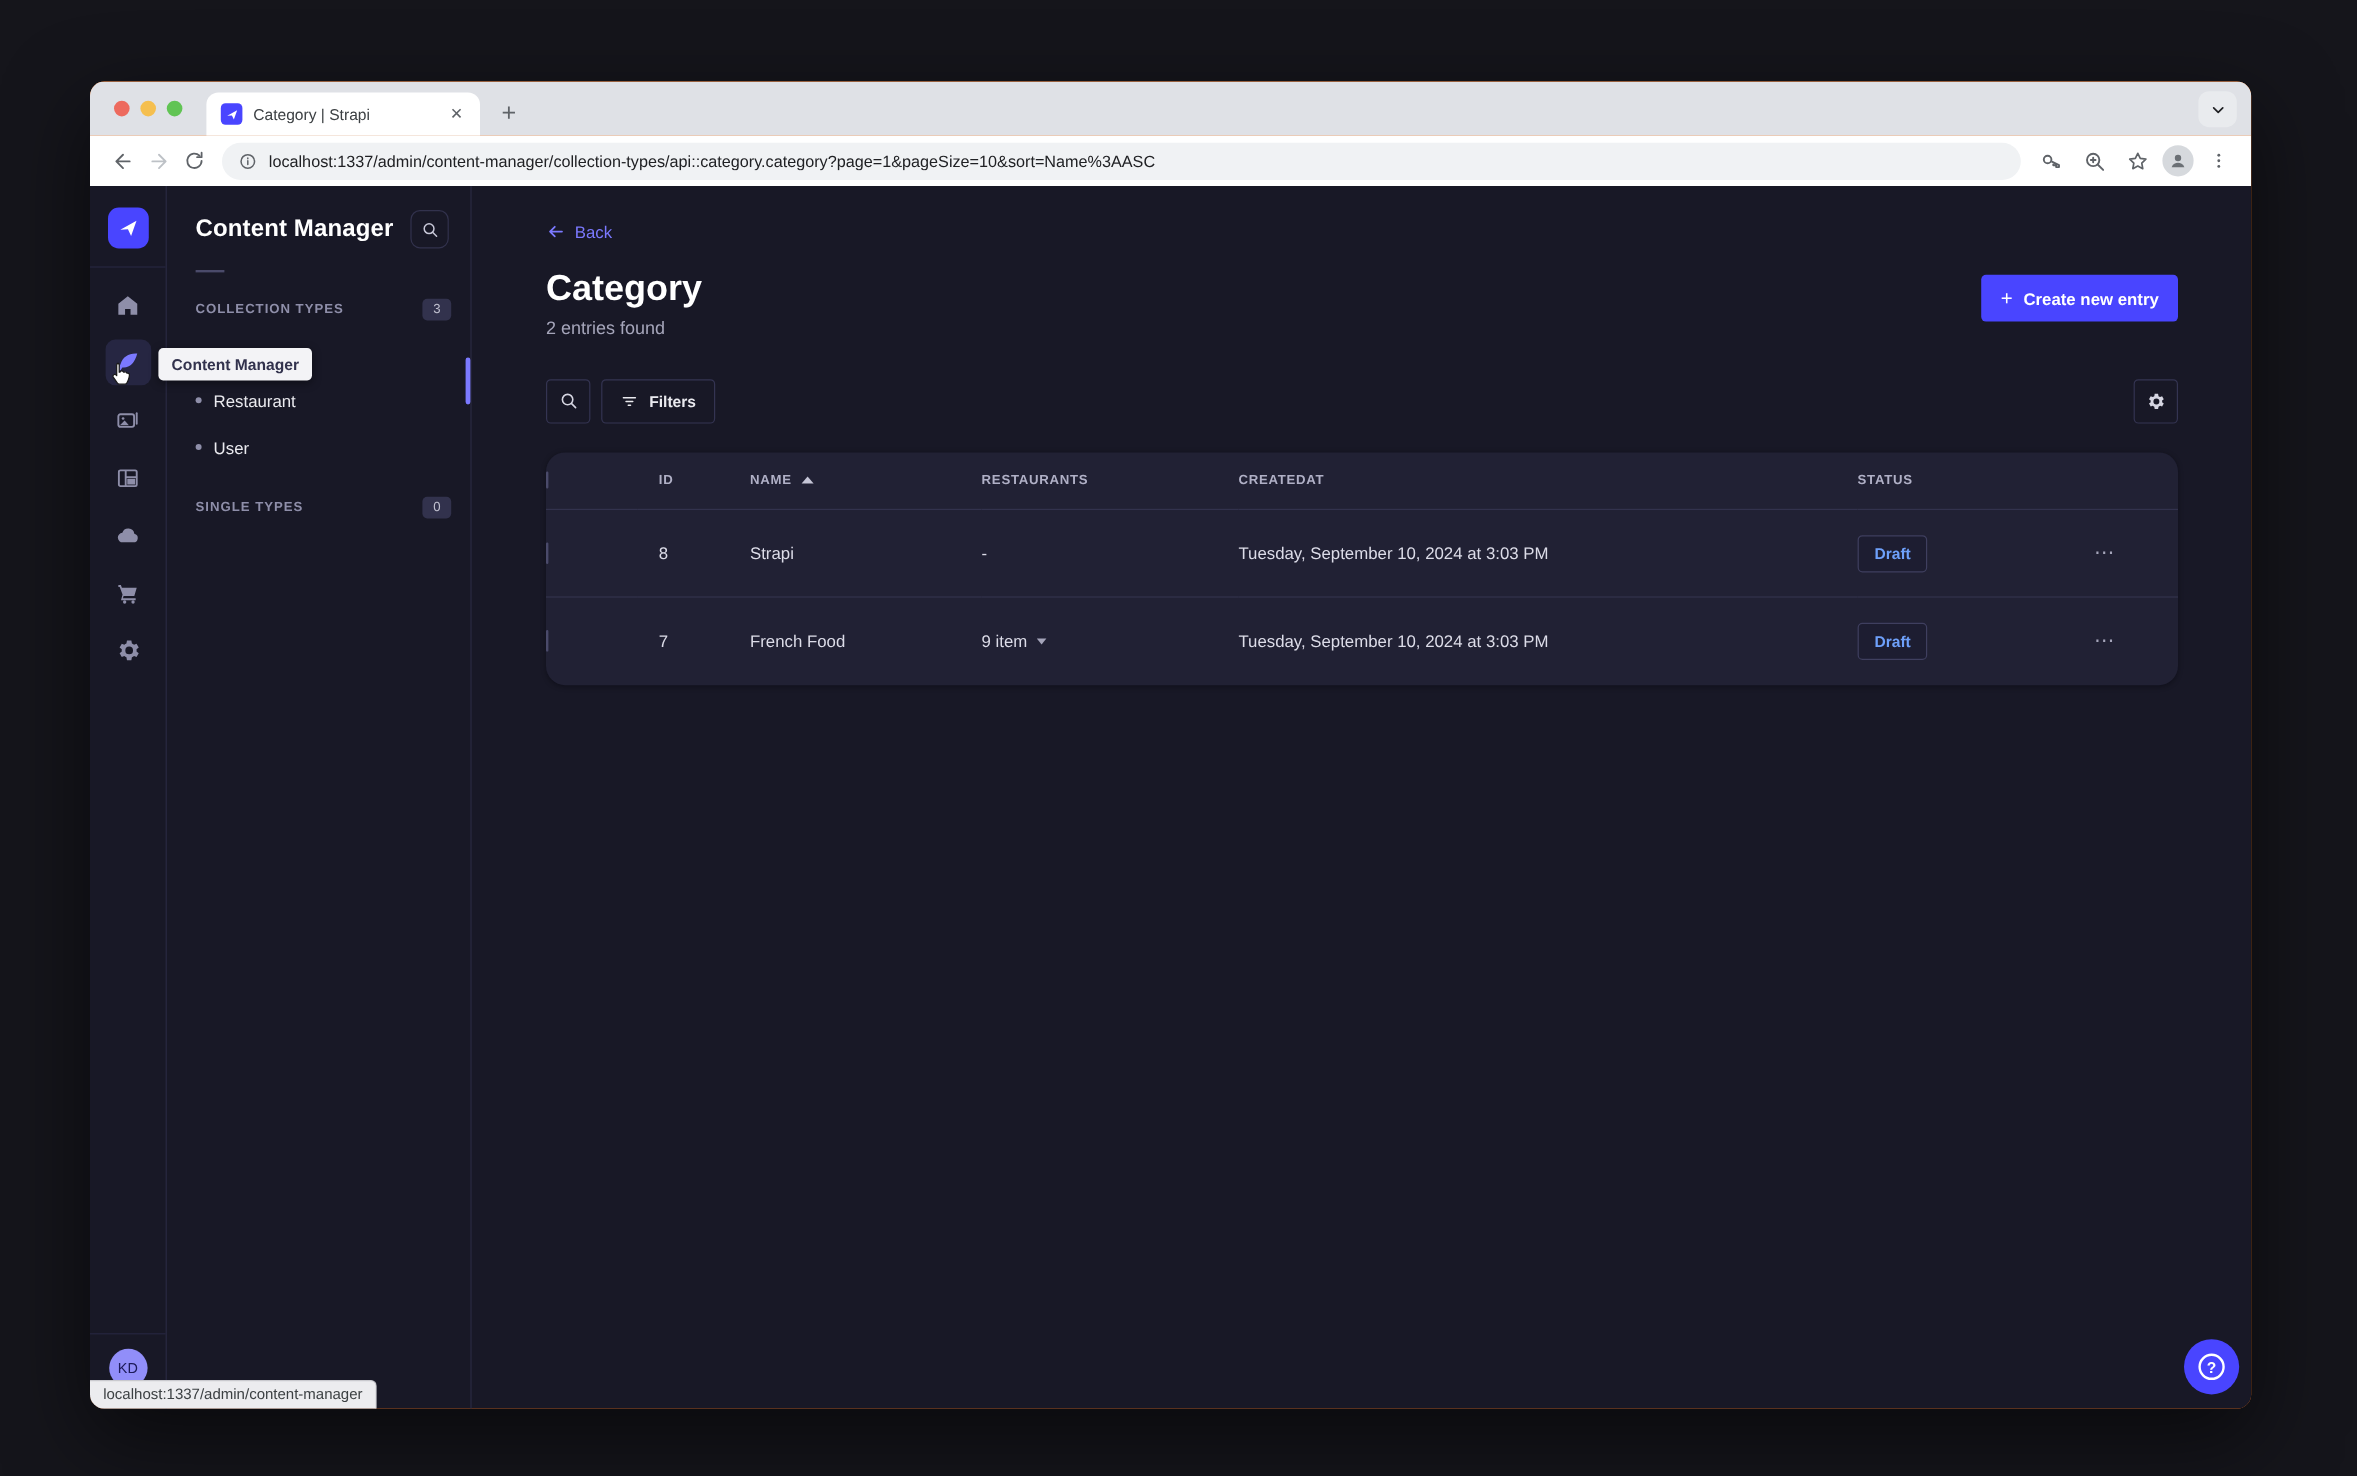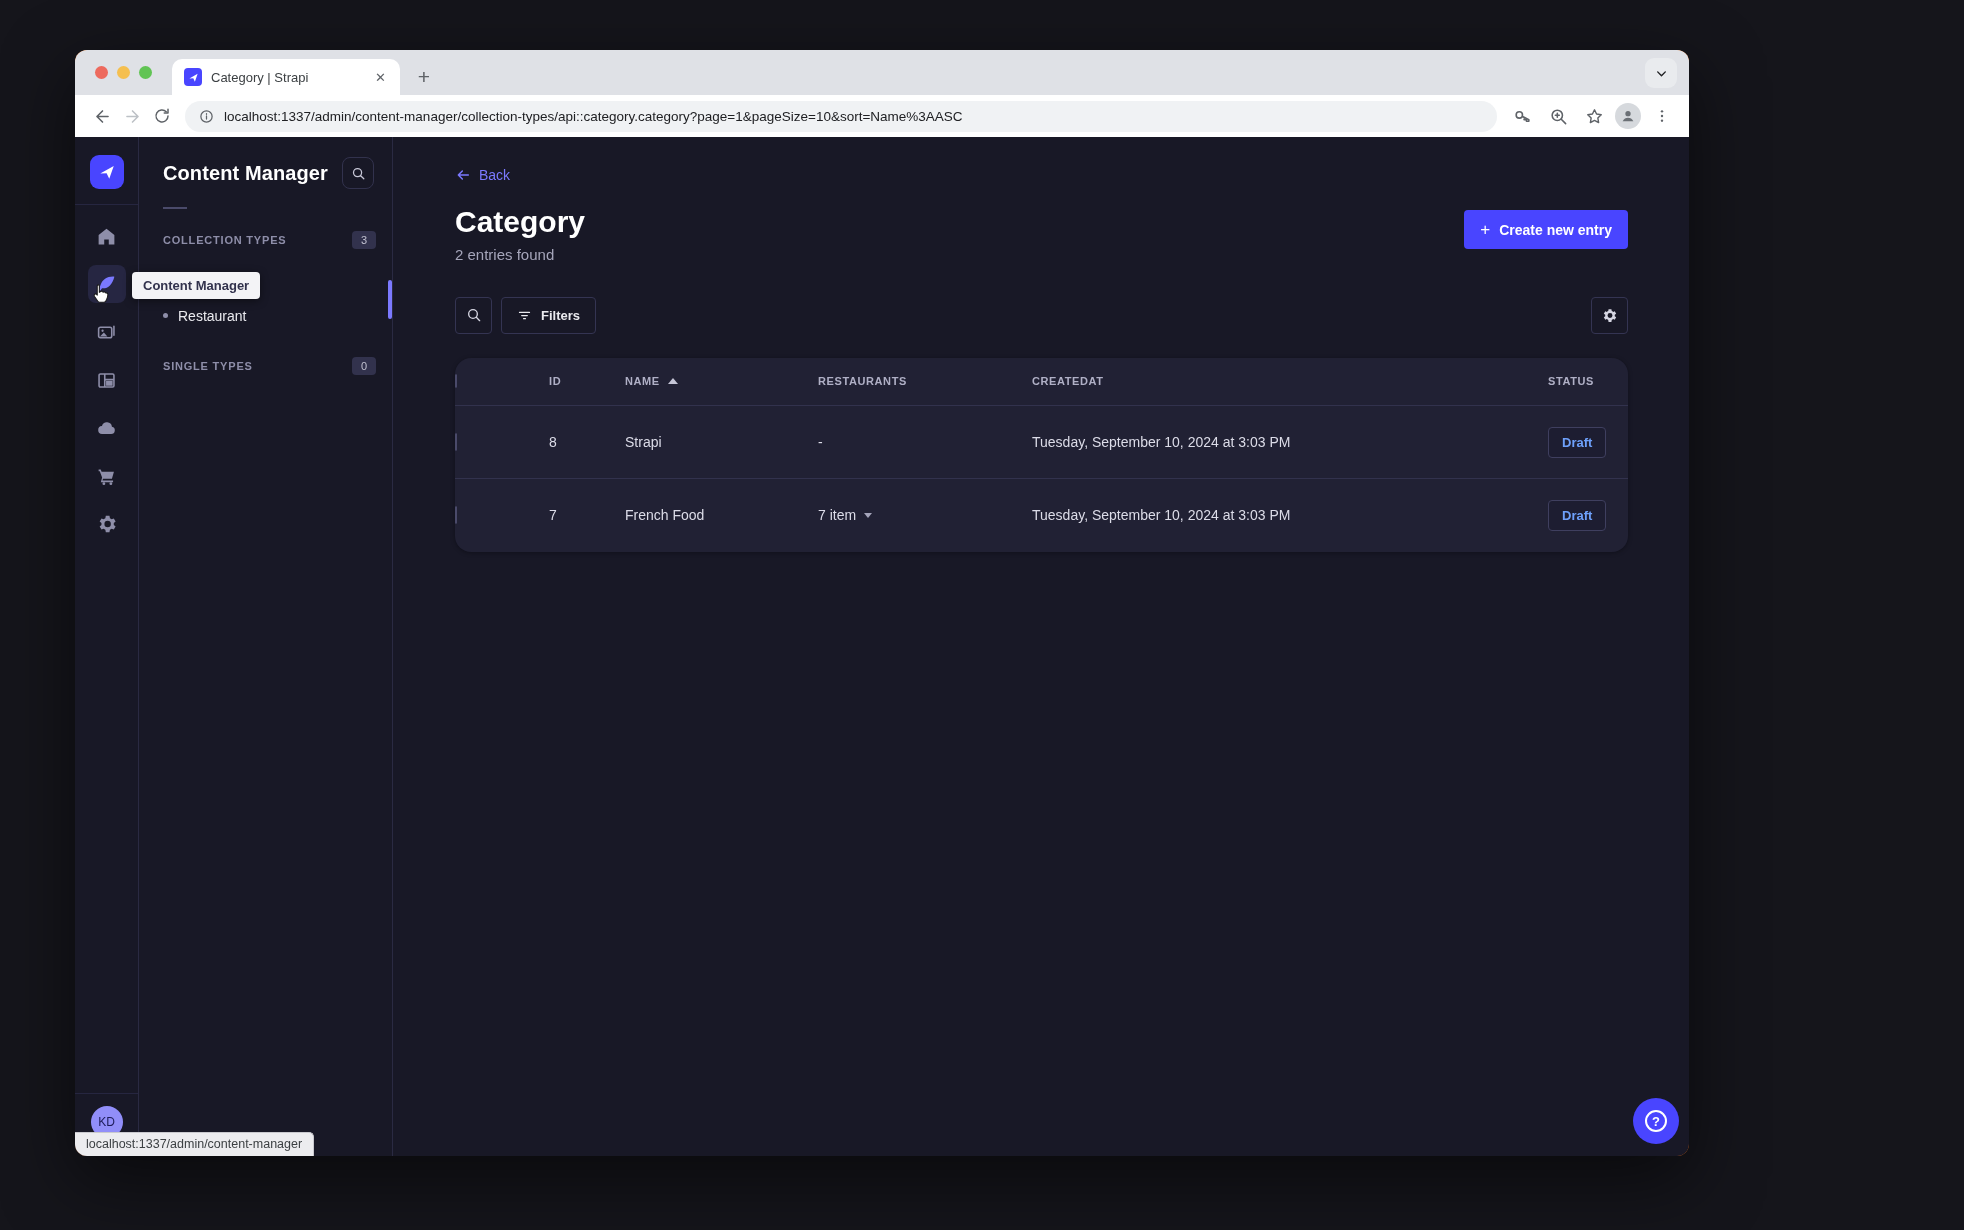--- a/index.html
+++ b/index.html
@@ -3,21 +3,21 @@
 <meta charset="utf-8">
 <style>
   * { margin:0; padding:0; box-sizing:border-box; }
   html,body { width:1964px; height:1230px; overflow:hidden; }
   body {
     background:#15151b;
     font-family:"Liberation Sans","DejaVu Sans",sans-serif;
     position:relative;
   }
   .window {
-    position:absolute; left:75px; top:50px; width:1614px; height:1106px;
+    position:absolute; left:75px; top:68px; width:1801px; height:1106px;
     border-radius:12px; overflow:hidden;
     box-shadow:0 24px 70px rgba(0,0,0,.55);
     background:#f97316;
   }
   
   .tabstrip { position:relative; height:45px; background:#dfe1e6; display:flex; align-items:flex-end; }
   .lights { position:absolute; left:20px; top:0; height:45px; display:flex; align-items:center; gap:9px; }
   .light { width:13px; height:13px; border-radius:50%; display:inline-block; }
   .light.red { background:#ed6a5e; } .light.yellow { background:#f5bf4f; } .light.green { background:#61c454; }
   .tab {
@@ -261,20 +261,24 @@
           <span class="badge">3</span>
         </div>
         <ul class="subnav-items">
           <li class="subnav-item active">
             <span class="bullet"></span>
             <span>Category</span>
           </li>
           <li class="subnav-item">
             <span class="bullet"></span>
             <span>Restaurant</span>
+          </li>
+          <li class="subnav-item">
+            <span class="bullet"></span>
+            <span>User</span>
           </li>
         </ul>
       </div>
 
       <div class="section">
         <div class="section-head">
           <span class="section-label">SINGLE TYPES</span>
           <span class="badge">0</span>
         </div>
       </div>
@@ -358,21 +362,21 @@
               <td>Tuesday, September 10, 2024 at 3:03 PM</td>
               <td><span class="status-badge">Draft</span></td>
               <td><span class="row-dots">⋯</span></td>
             </tr>
             <tr>
               <td><span class="checkbox"></span></td>
               <td class="cell-id">7</td>
               <td>French Food</td>
               <td>
                 <span class="rel-cell">
-                  <span>7 item</span>
+                  <span>9 item</span>
                   <span class="down-caret"></span>
                 </span>
               </td>
               <td>Tuesday, September 10, 2024 at 3:03 PM</td>
               <td><span class="status-badge">Draft</span></td>
               <td><span class="row-dots">⋯</span></td>
             </tr>
           </tbody>
         </table>
       </div>

